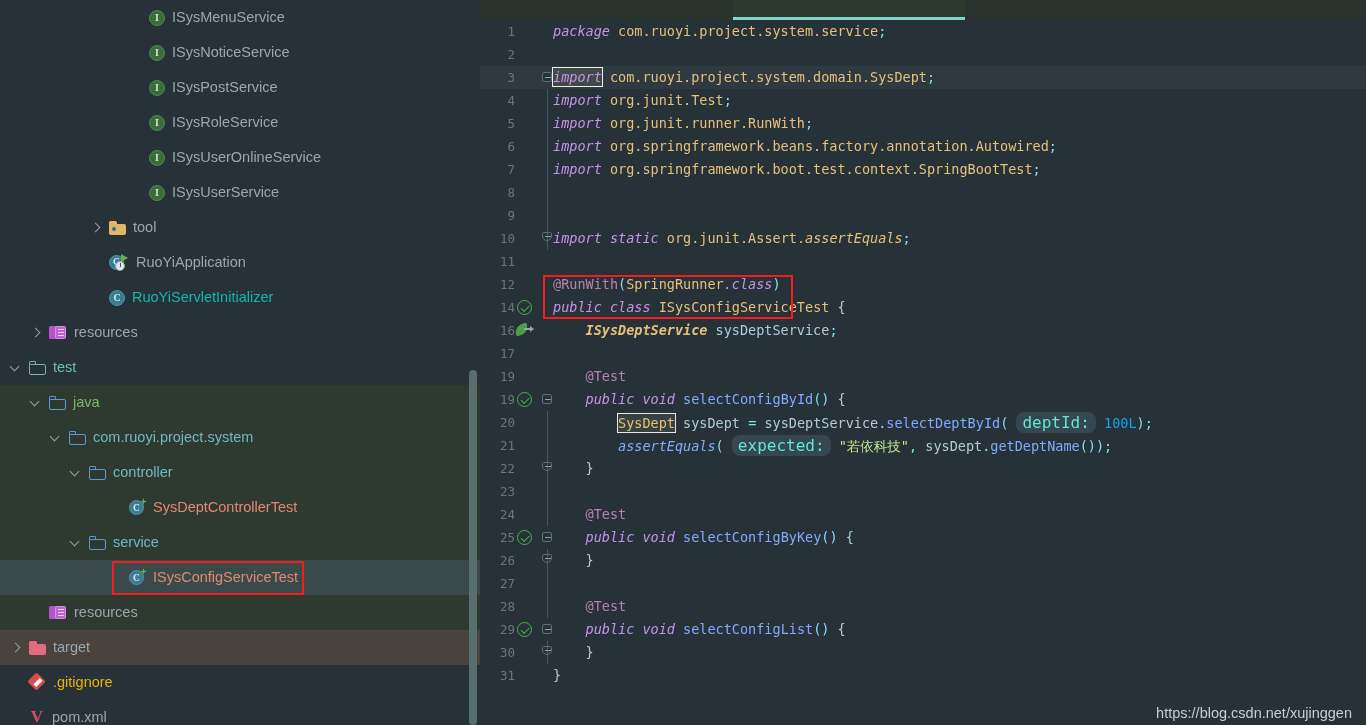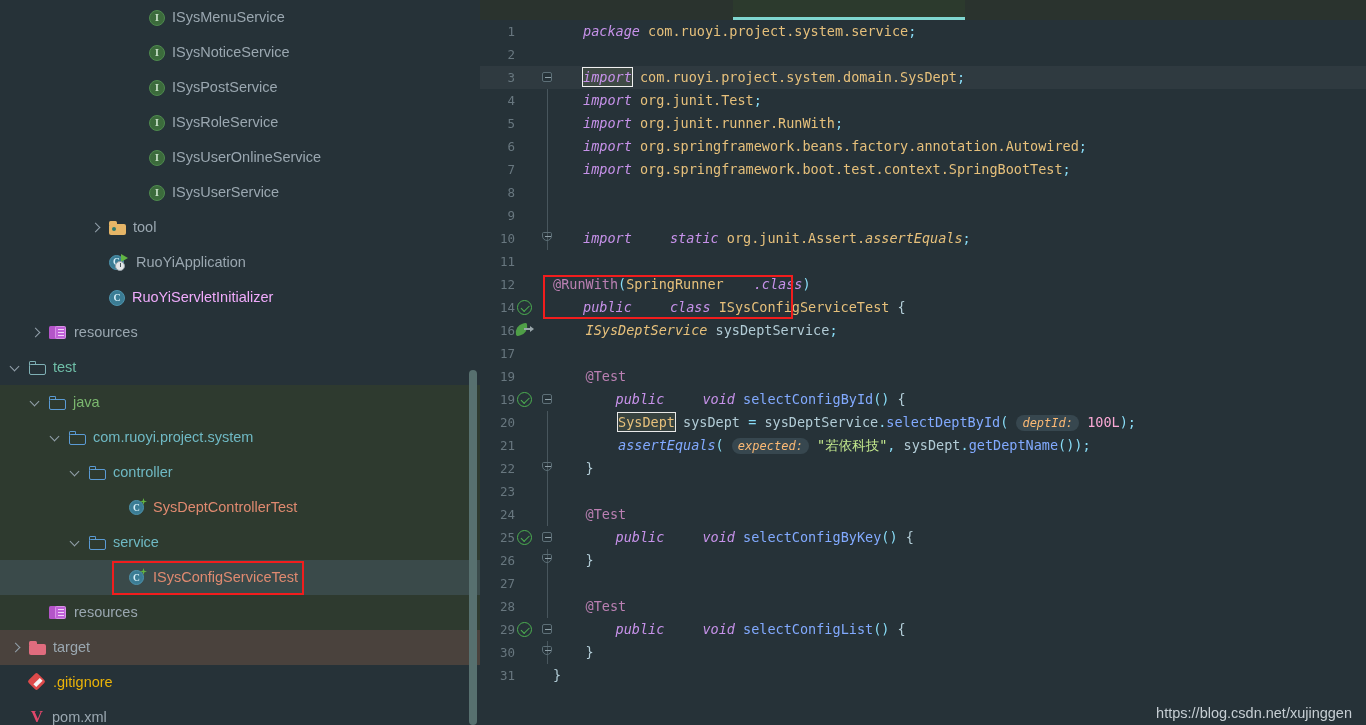--- a/index.html
+++ b/index.html
@@ -307,51 +307,50 @@
   }
   .bean .ar::after {
     content: ""; position: absolute; right: -3px; top: -2.5px;
     width: 0; height: 0;
     border-left: 4px solid #9aa7ab;
     border-top: 3.5px solid transparent;
     border-bottom: 3.5px solid transparent;
   }
 
   
-  .kw   { color: #c792ea; font-style: italic; margin-left: 30px; }
+  .kw   { color: #c792ea; font-style: italic; }
   .pkg  { color: #e6c07b; }
   .cls  { color: #e6c07b; }
-  .type { color: #e6c07b; font-style: italic; }
+  .type { color: #e6c07b; font-style: italic; font-weight: bold; }
   .ann  { color: #bb80b3; }
   .mth  { color: #82aaff; }
-  .num  { color: #f9a8d4; }
+  .num  { color: #0ea5e9; }
   .str  { color: #c3e88d; }
   .pun  { color: #89ddf7; }
   .plain{ color: #b2ccd6; }
   .fld  { color: #b2ccd6; }
 
   
   .tok-box {
     background: #3f4a45;
     outline: 1.5px solid #f0f0f0;
     padding: 1px 0;
   }
   .tok-box2 {
     background: #37423f;
     outline: 1.5px solid #e8e8e8;
     padding: 1px 0;
   }
   
   .hint {
     background: #37474f;
-    color: #fdba74;
+    color: #5eead4;
     border-radius: 8px;
     padding: 1px 6px;
-    font-size: 12px;
-    font-style: italic;
+    font-size: 16px;
   }
   
   .annot-code {
     position: absolute;
     border: 2.5px solid #f21d1d;
     pointer-events: none;
   }
   
   #watermark {
     position: absolute;
@@ -448,21 +447,21 @@
           </span>
           <span class="label" style="color:#9aa7b0">RuoYiApplication</span>
         </div>
         <div class="tree-row">
           <span style="display:inline-block;width:90px;flex:0 0 90px"></span>
           <span class="arrow"></span>
           <span style="display:inline-block;width:6px;flex:0 0 6px"></span>
           <span class="ico">
             <span class="ico-class">C</span>
           </span>
-          <span class="label" style="color:#f0abfc">RuoYiServletInitializer</span>
+          <span class="label" style="color:#14b8a6">RuoYiServletInitializer</span>
         </div>
         <div class="tree-row">
           <span style="display:inline-block;width:30px;flex:0 0 30px"></span>
           <span class="arrow right"></span>
           <span style="display:inline-block;width:6px;flex:0 0 6px"></span>
           <span class="ico">
             <span class="ico-res">
               <span class="back"></span>
               <span class="front"></span>
             </span>

